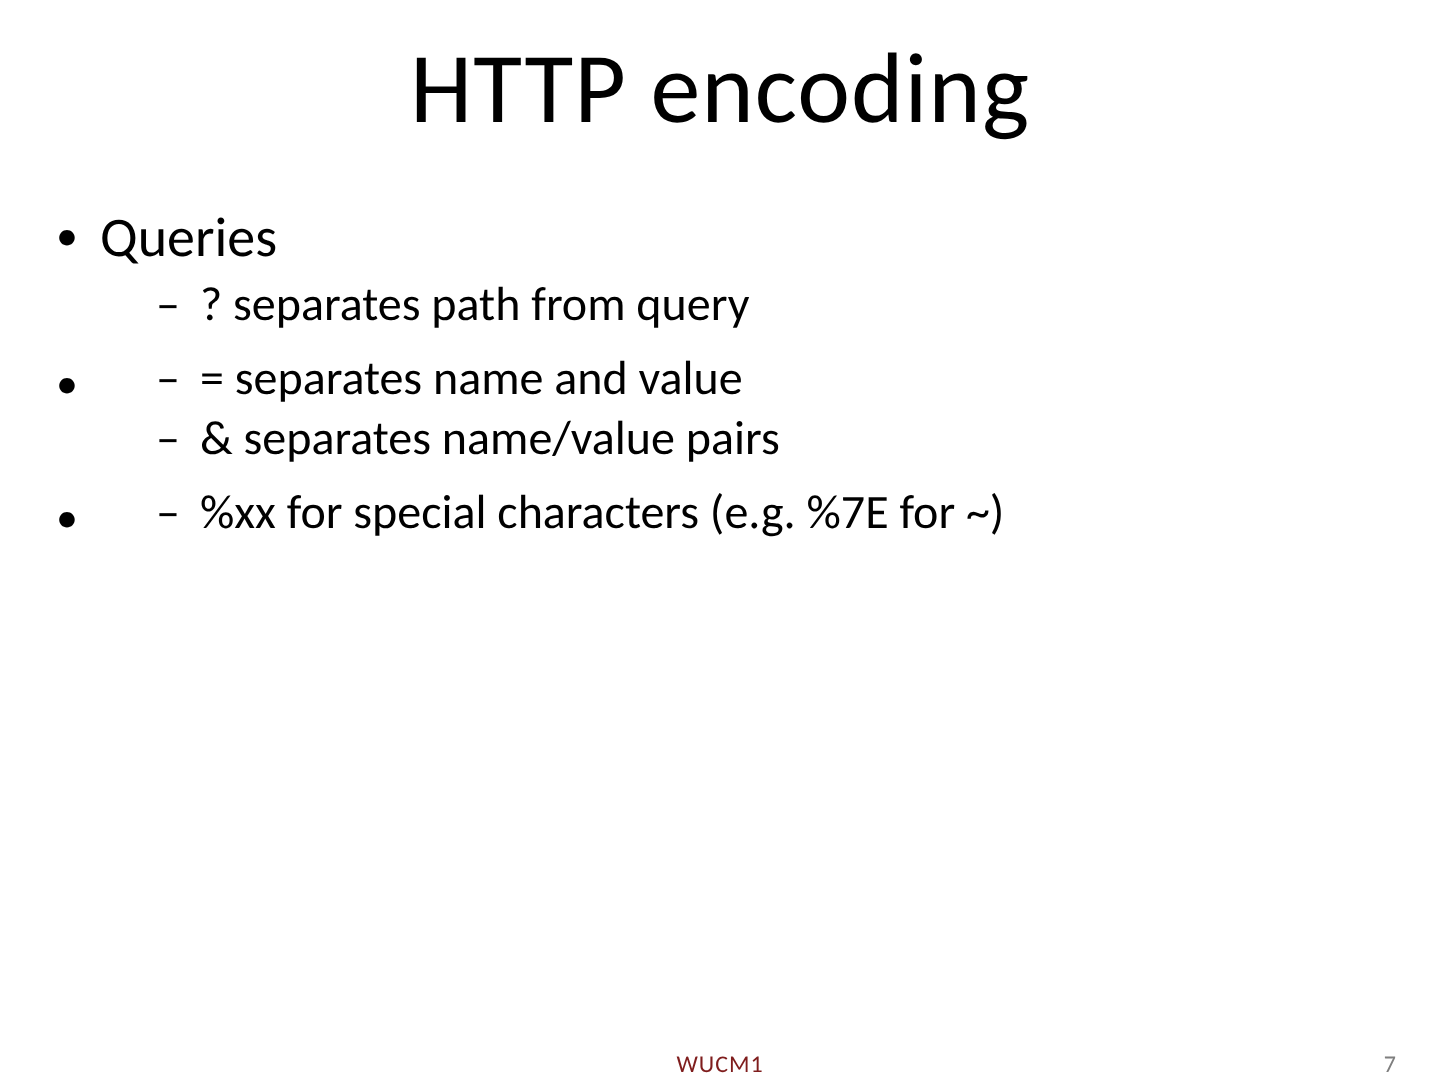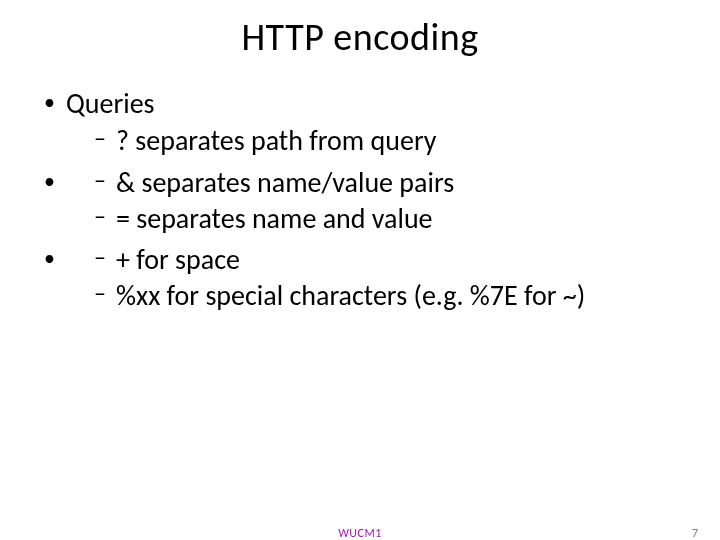--- a/index.html
+++ b/index.html
@@ -14,28 +14,28 @@
     position: relative;
   }
   .slide {
     width: 720px;
     height: 540px;
     position: relative;
     box-sizing: border-box;
   }
   .title {
     text-align: center;
-    font-size: 38px;
+    font-size: 50px;
     font-weight: 400;
     margin-top: 14px;
     margin-bottom: 26px;
     letter-spacing: 0.5px;
   }
   .content {
-    padding-left: 42px;
+    padding-left: 26px;
     padding-right: 40px;
   }
   ul.level1 {
     list-style: none;
     padding: 0;
     margin: 0;
   }
   ul.level1 > li {
     position: relative;
     padding-left: 24px;
@@ -52,39 +52,39 @@
     line-height: 34px;
   }
   ul.level2 {
     list-style: none;
     padding: 0;
     margin: 2px 0 6px 28px;
   }
   ul.level2 > li {
     position: relative;
     padding-left: 22px;
-    font-size: 28px;
+    font-size: 24px;
     line-height: 1.28;
   }
   ul.level2 > li::before {
     content: "–";
     position: absolute;
     left: 0;
     top: 0;
     font-size: 24px;
     line-height: 30px;
   }
   .footer-center {
     position: absolute;
     bottom: 14px;
     left: 0;
     width: 100%;
     text-align: center;
     font-size: 12px;
-    color: #a21caf;
+    color: #7f1d1d;
     letter-spacing: 0.5px;
   }
   .footer-right {
     position: absolute;
     bottom: 14px;
     right: 22px;
     font-size: 12px;
     color: #7f7f7f;
   }
 </style>
@@ -100,28 +100,27 @@
 
       <li>
         <span>Queries</span>
         <ul class="level2">
           <li><span>? separates path from query</span></li>
         </ul>
       </li>
 
       <li>
         <ul class="level2">
+          <li><span>= separates name and value</span></li>
           <li><span>&amp; separates name/value pairs</span></li>
-          <li><span>= separates name and value</span></li>
         </ul>
       </li>
 
       <li>
         <ul class="level2">
-          <li><span>+ for space</span></li>
           <li><span>%xx for special characters (e.g. %7E for ~)</span></li>
         </ul>
       </li>
 
     </ul>
   </div>
 
   <div class="footer-center">WUCM1</div>
   <div class="footer-right">7</div>
 

